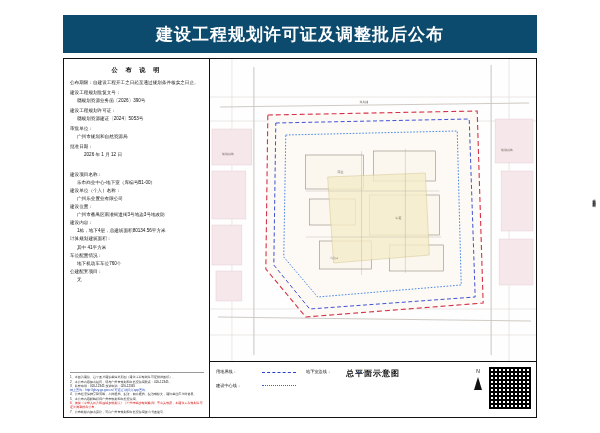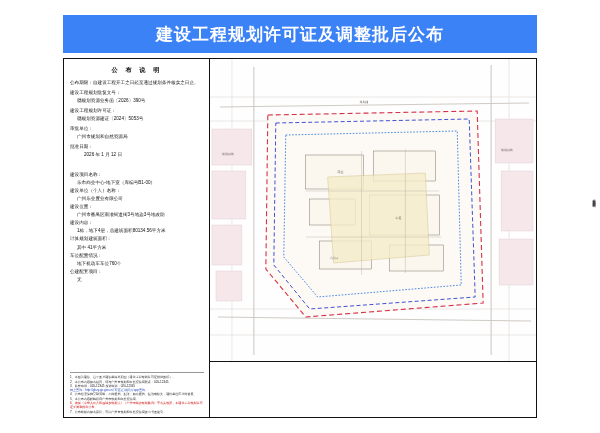--- a/index.html
+++ b/index.html
@@ -13,21 +13,21 @@
   .page{
     position:relative;
     width:600px;height:433px;
     box-sizing:border-box;
   }
   
   .banner{
     position:absolute;
     left:63px; top:15px;
     width:474px; height:38px;
-    background:#3b82f6;
+    background:#0c4a6e;
     display:flex;align-items:center;justify-content:center;
     box-sizing:border-box;
   }
   .banner-text{
     color:#ffffff;
     font-size:17px;
     font-weight:bold;
     letter-spacing:1px;
     white-space:nowrap;
   }
@@ -306,18 +306,46 @@
             <text x="12" y="96">规划用地</text>
             <text x="128" y="114">商业</text>
             <text x="186" y="160">中庭</text>
             <text x="120" y="200">出入口</text>
           </g>
         </svg>
       </div>
 
       <div class="legend-area">
 
+        <div class="legend-mid">
+          <div class="plan-title">总平面示意图</div>
+
+          <div class="legend-items">
+            <div class="lg-row">
+              <span class="lg-label">用地界线：</span>
+              <span class="lg-swatch"></span>
+            </div>
+            <div class="lg-row">
+              <span class="lg-label">建设中心线：</span>
+              <span class="lg-swatch b2"></span>
+            </div>
+          </div>
+
+          <div class="legend-items2">
+            <div class="lg-row">
+              <span class="lg-label" style="width:52px">地下室边线：</span>
+              <span class="lg-swatch b2"></span>
+            </div>
+          </div>
+
+          <div class="compass">
+            <div>N</div>
+            <div class="arrow"></div>
+          </div>
+
+          <div class="qr"></div>
+        </div>
       </div>
     </div>
   </div>
 
   <div class="side-note">广州市规划和自然资源局制</div>
 </div>
 
 </body></html>

